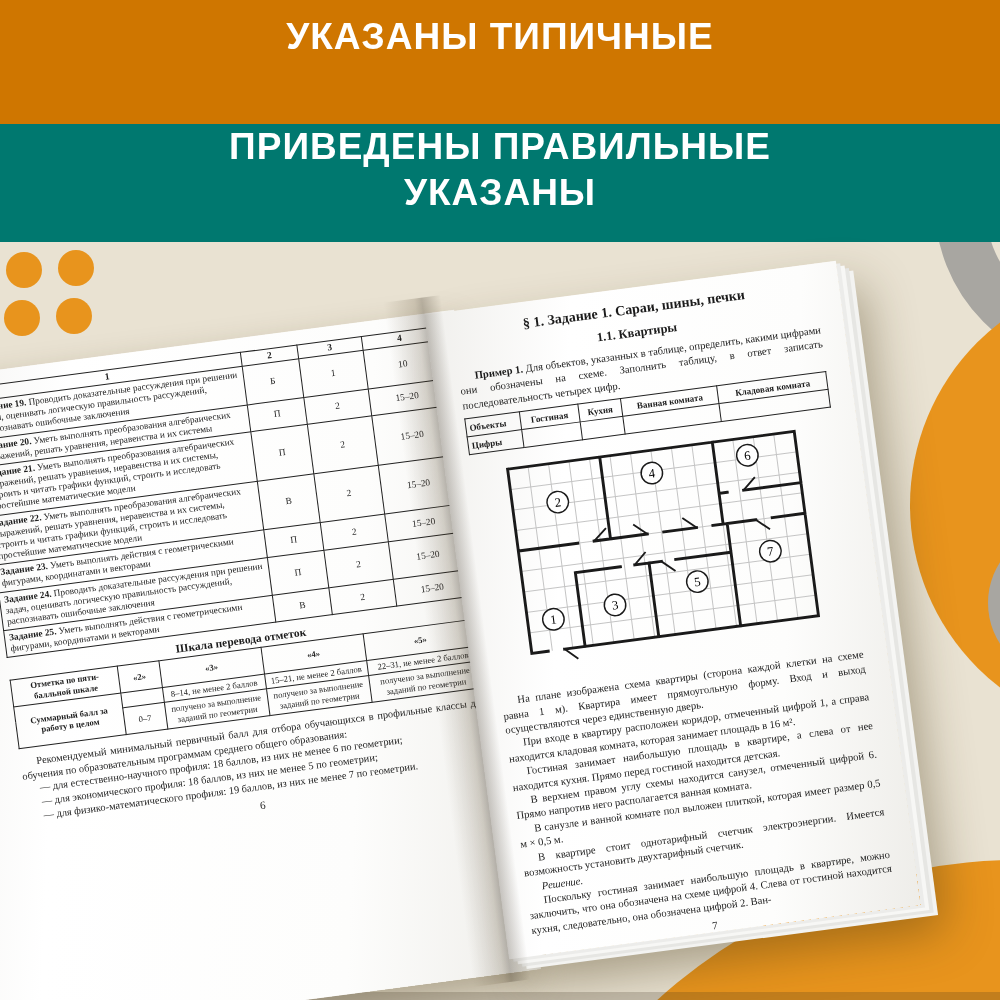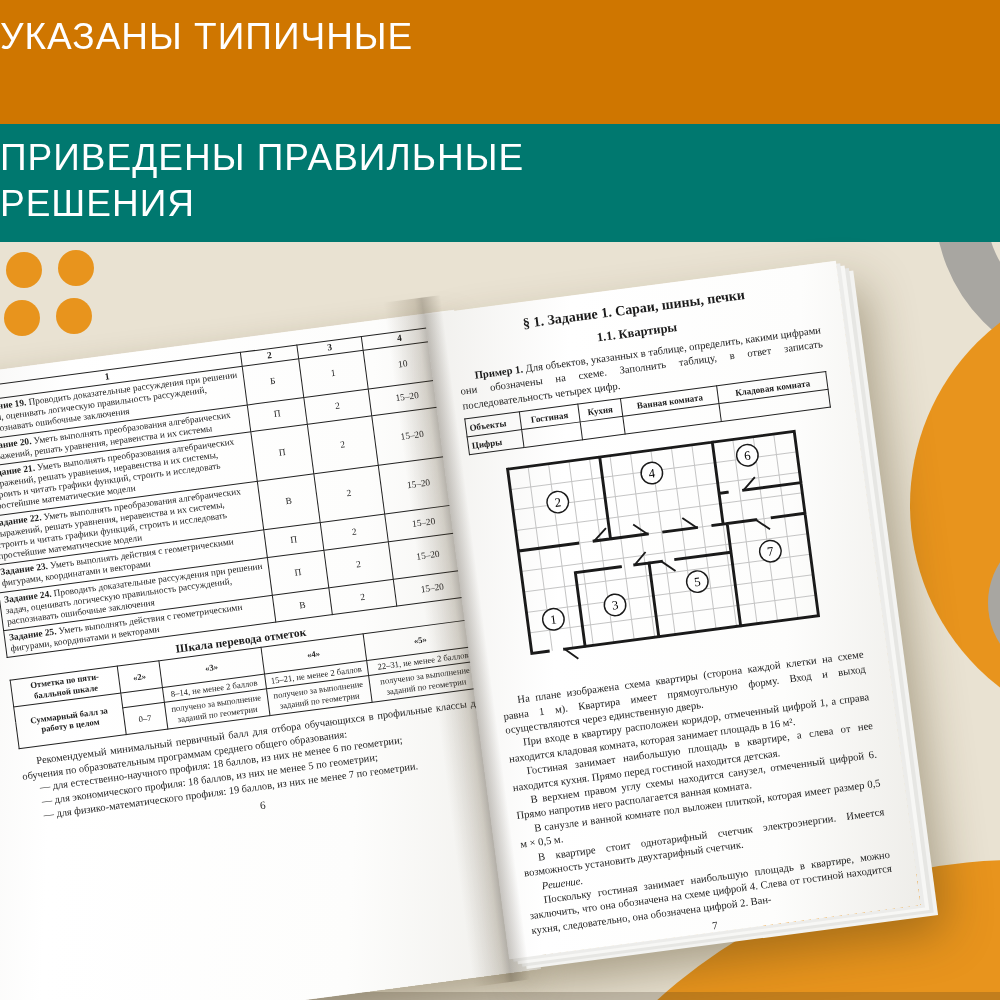--- a/index.html
+++ b/index.html
@@ -1,26 +1,26 @@
 <!DOCTYPE html>
 <html><head>
 <meta charset="utf-8">
 <style>
   html,body{margin:0;padding:0;}
   .stage{position:relative;width:1000px;height:1000px;overflow:hidden;
          background:#e9e2d2;font-family:"Liberation Serif",serif;}
 
   
-  .banner{position:absolute;left:0;width:1000px;z-index:10;text-align:left;
-          font-family:"Liberation Sans",sans-serif;font-weight:normal;color:#fff;}
+  .banner{position:absolute;left:0;width:1000px;z-index:10;text-align:center;
+          font-family:"Liberation Sans",sans-serif;font-weight:bold;color:#fff;}
   .banner-orange{top:0;height:124px;background:#cf7600;}
   .banner-teal{top:124px;height:118px;background:#00786f;}
   .banner-line{font-size:37px;letter-spacing:1px;line-height:46px;}
   .banner-orange .pad{padding-top:14px;}
-  .banner-teal .pad{padding-top:11px;}
+  .banner-teal .pad{}
 
   
   .deco{position:absolute;z-index:5;}
   .dot{position:absolute;width:36px;height:36px;border-radius:50%;background:#e8941d;}
   .ring-gray{left:935px;top:40px;width:330px;height:330px;border-radius:50%;
              border:50px solid #a8a6a1;box-sizing:border-box;}
   .orange-crescent{left:910px;top:275px;width:460px;height:460px;border-radius:50%;
                    background:#e8941d;}
   .gray-sliver{left:988px;top:528px;width:150px;height:150px;border-radius:50%;background:#a8a6a1;}
   .orange-blob{left:480px;top:860px;width:1080px;height:1080px;border-radius:50%;background:#e8941d;}
@@ -78,21 +78,21 @@
 <div class="stage">
 
   <div class="banner banner-orange">
     <div class="pad">
       <div class="banner-line">УКАЗАНЫ ТИПИЧНЫЕ</div>
     </div>
   </div>
   <div class="banner banner-teal">
     <div class="pad">
       <div class="banner-line">ПРИВЕДЕНЫ ПРАВИЛЬНЫЕ</div>
-      <div class="banner-line">РЕШЕНИЯ</div>
+      <div class="banner-line">УКАЗАНЫ</div>
     </div>
   </div>
 
   <div class="deco dot" style="left:6px;top:252px"></div>
   <div class="deco dot" style="left:58px;top:250px"></div>
   <div class="deco dot" style="left:4px;top:300px"></div>
   <div class="deco dot" style="left:56px;top:298px"></div>
   <div class="deco ring-gray"></div>
   <div class="deco orange-crescent"></div>
   <div class="deco gray-sliver"></div>

